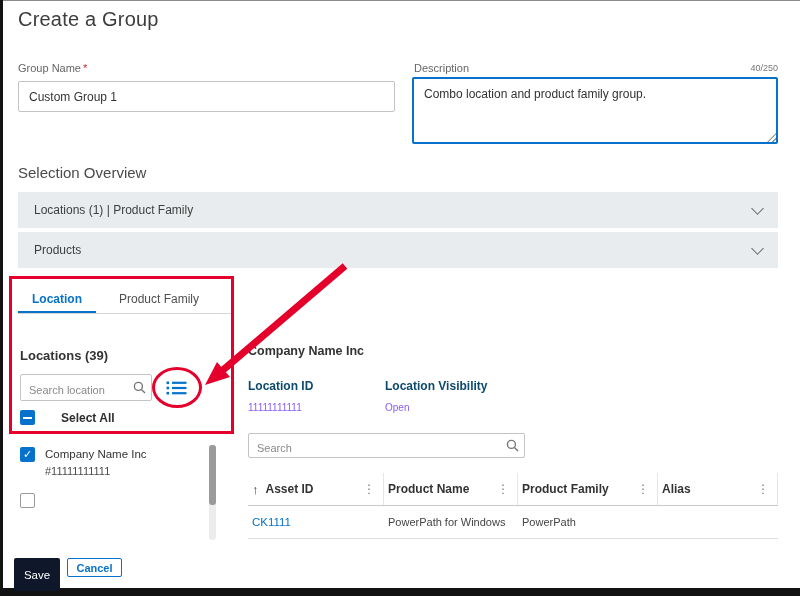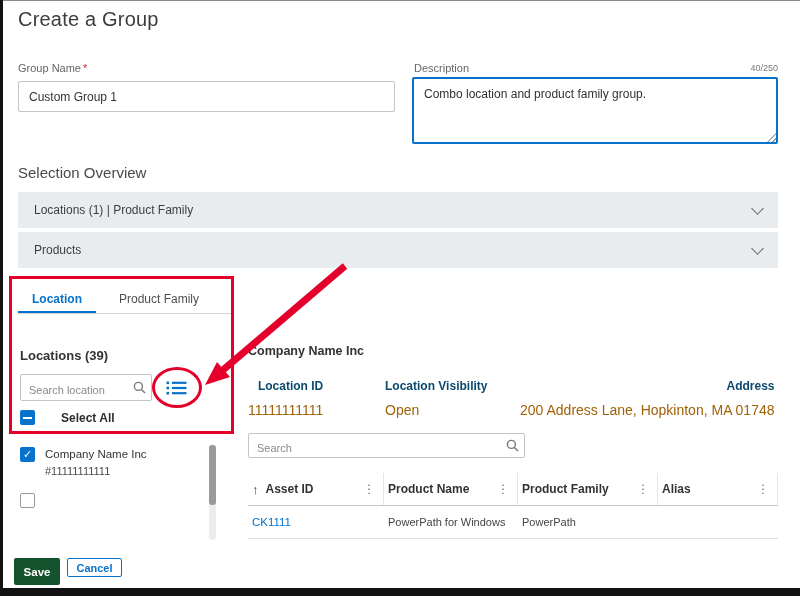--- a/index.html
+++ b/index.html
@@ -62,37 +62,37 @@
   .loc-item-2 .loc-name { width:100px; }
   .loc-id { font-size:11px; color:#4a4a4a; margin-top:4px; line-height:13px; }
   .scrollbar { left:209px; top:445px; width:7px; height:95px; background:#ececec; border-radius:3px; }
   .scroll-thumb { position:absolute; top:0; left:0; width:7px; height:60px; background:#9a9a9a; border-radius:3px; }
 
   
   .company-name { left:248px; top:344px; font-size:12.5px; font-weight:bold; color:#333; }
   .meta-col { top:379px; }
   .meta-col-1 { left:248px; } .meta-col-2 { left:385px; } .meta-col-3 { left:520px; }
   .meta-label { font-size:12px; font-weight:bold; color:#0c4a6e;text-align:right; }
-  .meta-value { font-size:14px; color:#a16207; margin-top:9px; }
+  .meta-value { font-size:10px; color:#8b5cf6; margin-top:9px; }
   .search-right { left:248px; top:433px; width:277px; height:25px; }
   .search-right .search-icon-svg { top:6px; }
 
   .assets-table { left:248px; top:473px; width:530px; }
   .thead { display:flex; height:33px; border-bottom:1px solid #c9c9c9; }
   .th { display:flex; align-items:center; height:100%; padding:0 6px 0 4px; font-size:12px; font-weight:bold; color:#333; border-right:1px solid #e6e6e6; cursor:pointer; }
   .th .spacer { flex:1; }
   .sort-arrow { font-weight:normal; color:#444; font-size:13px; margin-right:7px; }
   .kebab { color:#767676; font-size:12px; font-weight:normal; padding:0 2px; cursor:pointer; }
   .w1 { width:136px; } .w2 { width:134px; } .w3 { width:140px; } .w4 { width:120px; }
   .trow { display:flex; height:33px; border-bottom:1px solid #dedede; align-items:center; }
   .td { padding:0 6px 0 4px; font-size:11px; color:#444; }
   .td-assetid { color:#0672cb; font-size:11.5px; cursor:pointer; }
 
   
-  .save-btn { left:14px; top:558px; width:46px; height:27px; background:#14532d; color:#fff; font-size:11.5px; font-weight:bold; border:none; border-radius:2px; cursor:pointer; font-family:inherit; }
+  .save-btn { left:14px; top:558px; width:46px; height:33px; background:#0f172a; color:#fff; font-size:11.5px; font-weight:normal; border:none; border-radius:2px; cursor:pointer; font-family:inherit; }
   .cancel-btn { left:67px; top:558px; width:55px; height:19px; background:#fff; color:#0672cb; font-size:11px; font-weight:bold; border:1px solid #0672cb; border-radius:2px; cursor:pointer; font-family:inherit; }
 
   
   .anno { pointer-events:none; }
   .anno-rect { left:9px; top:276px; width:225px; height:158px; border:3px solid #e4002b; z-index:40; }
   .anno-ellipse { left:152px; top:367px; width:50px; height:41px; border:3px solid #e4002b; border-radius:50%; z-index:41; }
   .anno-arrow { left:190px; top:258px; width:170px; height:135px; z-index:42; }
 </style>
 </head>
 <body>
@@ -177,24 +177,20 @@
   <div class="abs company-name">Company Name Inc</div>
 
   <div class="abs meta-col meta-col-1">
     <div class="meta-label">Location ID</div>
     <div class="meta-value">11111111111</div>
   </div>
   <div class="abs meta-col meta-col-2">
     <div class="meta-label">Location Visibility</div>
     <div class="meta-value">Open</div>
   </div>
-  <div class="abs meta-col meta-col-3">
-    <div class="meta-label">Address</div>
-    <div class="meta-value">200 Address Lane, Hopkinton, MA 01748</div>
-  </div>
 
   <div class="abs search-wrap search-right">
     <input class="input" type="text" style="font-size: 11px;" placeholder="Search">
     <svg class="search-icon-svg" width="13" height="13" viewBox="0 0 13 13">
       <circle cx="5.4" cy="5.4" r="4" fill="none" stroke="#777" stroke-width="1.4"></circle>
       <line x1="8.4" y1="8.4" x2="12" y2="12" stroke="#777" stroke-width="1.4"></line>
     </svg>
   </div>
 
   <div class="abs assets-table">

